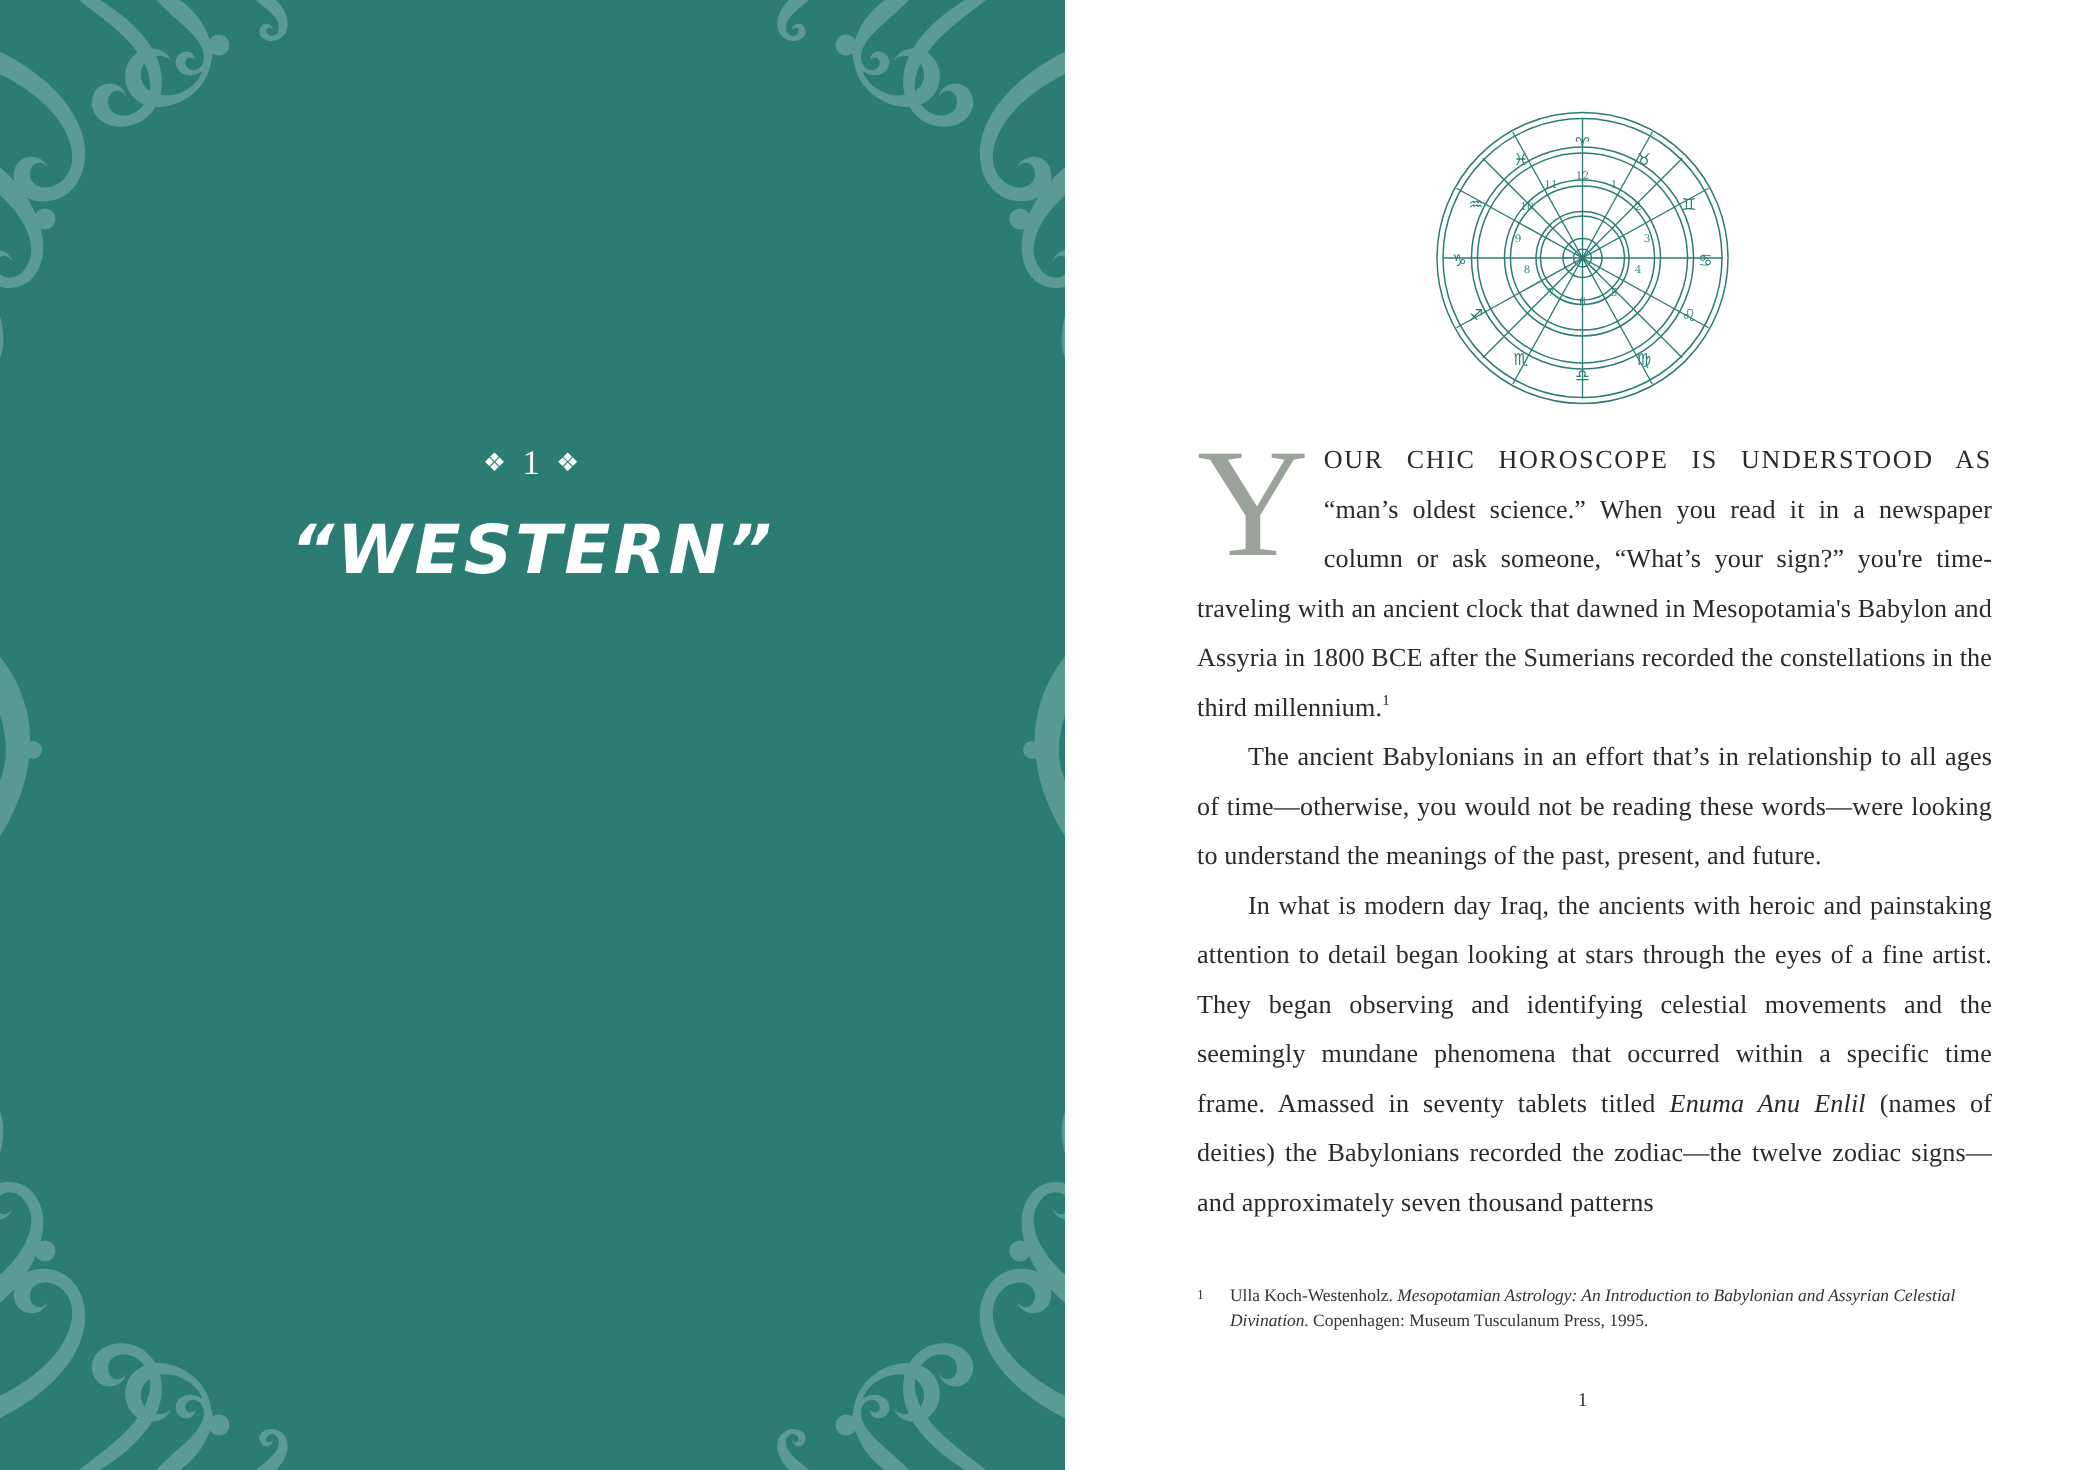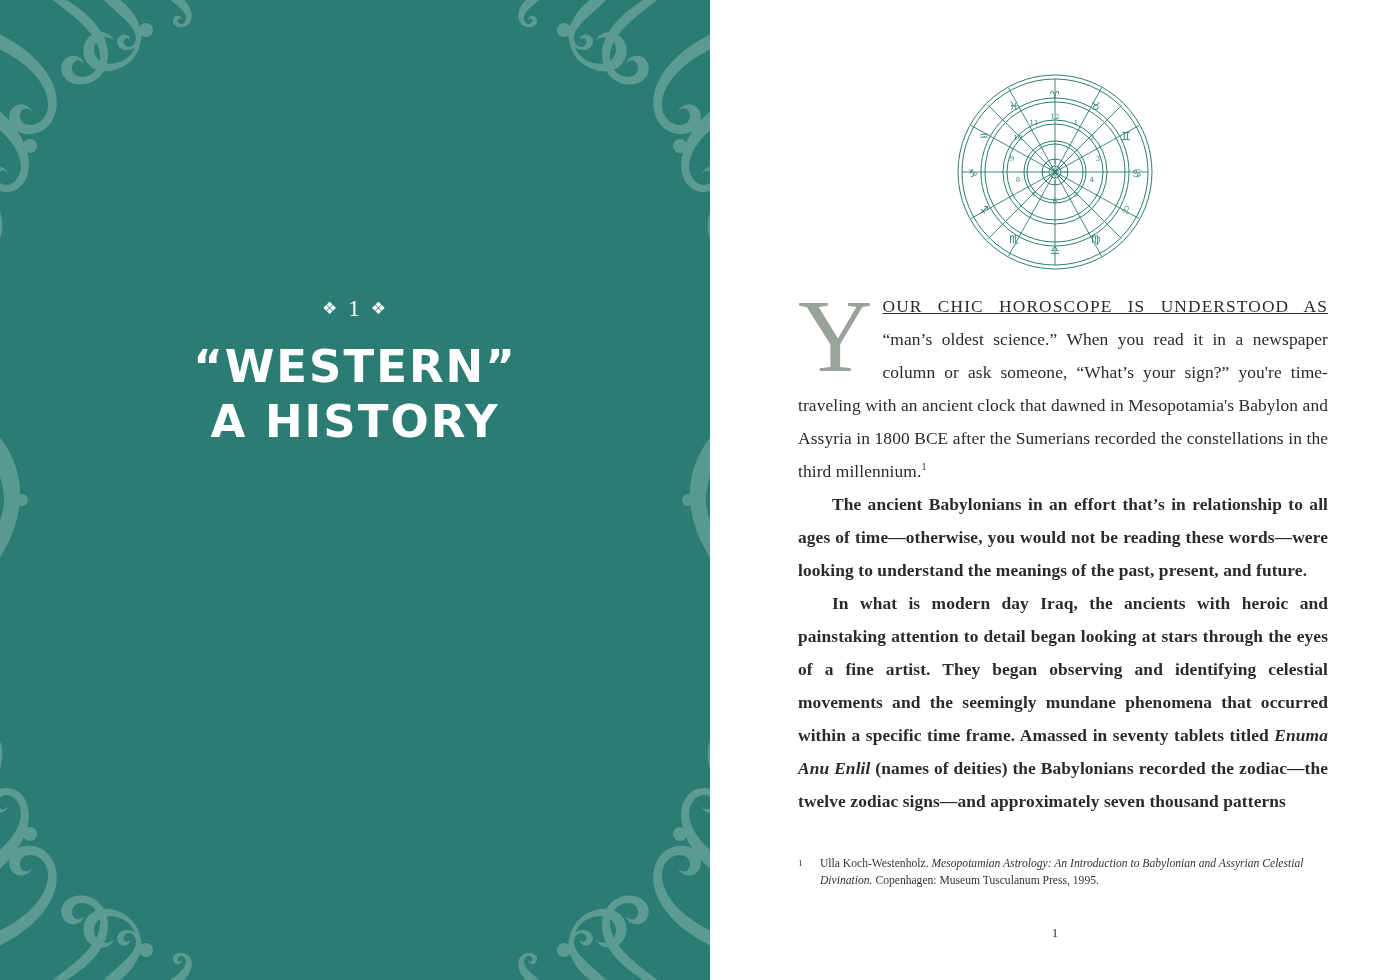--- a/index.html
+++ b/index.html
@@ -61,20 +61,21 @@
   }
   .chapter-title {
     font-family: "DejaVu Sans", sans-serif;
     font-weight: bold;
     font-size: 45px;
     line-height: 1.22;
     letter-spacing: 2.0px;
     color: #ffffff;
     margin: 0;
     padding: 0 60px;
+    font-style: italic;
   }
   .chapter-title .ln { display: block; white-space: nowrap; }
 
   
   .right-page {
     position: relative;
     width: 690px;
     height: 980px;
     background: #ffffff;
     flex: 0 0 690px;
@@ -95,34 +96,33 @@
   }
   .para {
     font-family: "Liberation Serif", serif;
     font-size: 17.4px;
     line-height: 33px;
     color: #2a2a2a;
     text-align: justify;
     margin: 0;
     letter-spacing: 0.1px;
   }
-  .para + .para { text-indent: 34px; font-weight: bold; }
+  .para + .para { text-indent: 34px; }
   .dropcap {
     float: left;
     font-family: "Liberation Serif", serif;
     font-size: 103px;
     line-height: 0.78;
     color: #9aa39a;
     padding: 6px 8px 0 0;
     margin-right: 2px;
   }
   .smallcaps {
     font-variant: small-caps;
     letter-spacing: 1.1px;
-    text-decoration: underline;
   }
   .ital { font-style: italic; }
   sup.fn {
     font-size: 10px;
     vertical-align: super;
     line-height: 0;
   }
 
   .footnote {
     position: absolute;
@@ -257,21 +257,20 @@
         </g>
       </svg>
     </div>
 
     <div class="chapter-block">
       <div class="chapter-num-line">
         <span class="orn">❖</span><span>1</span><span class="orn">❖</span>
       </div>
       <h1 class="chapter-title">
         <span class="ln">“WESTERN”</span>
-        <span class="ln">A HISTORY</span>
       </h1>
     </div>
   </div>
 
   <div class="right-page">
 
     <div class="zodiac-wheel">
       <svg viewBox="0 0 200 200" width="200" height="200" aria-hidden="true">
         <g stroke="#2b7d74" fill="none" stroke-width="1">
           <circle cx="100" cy="100" r="97"></circle>

